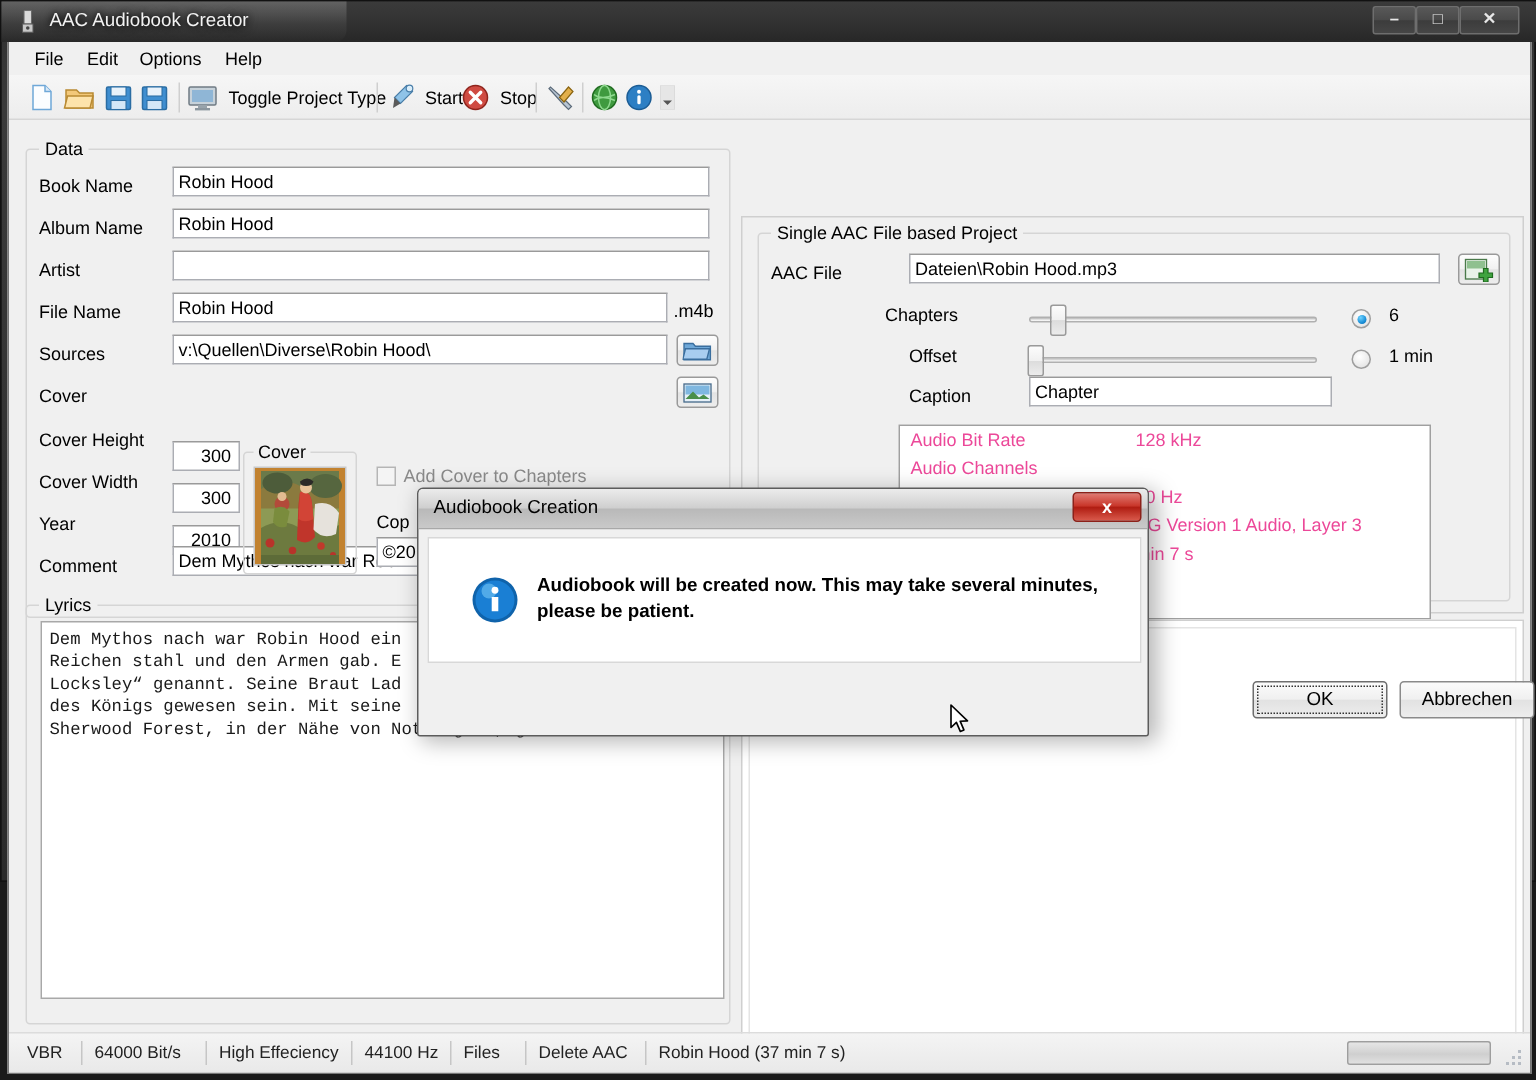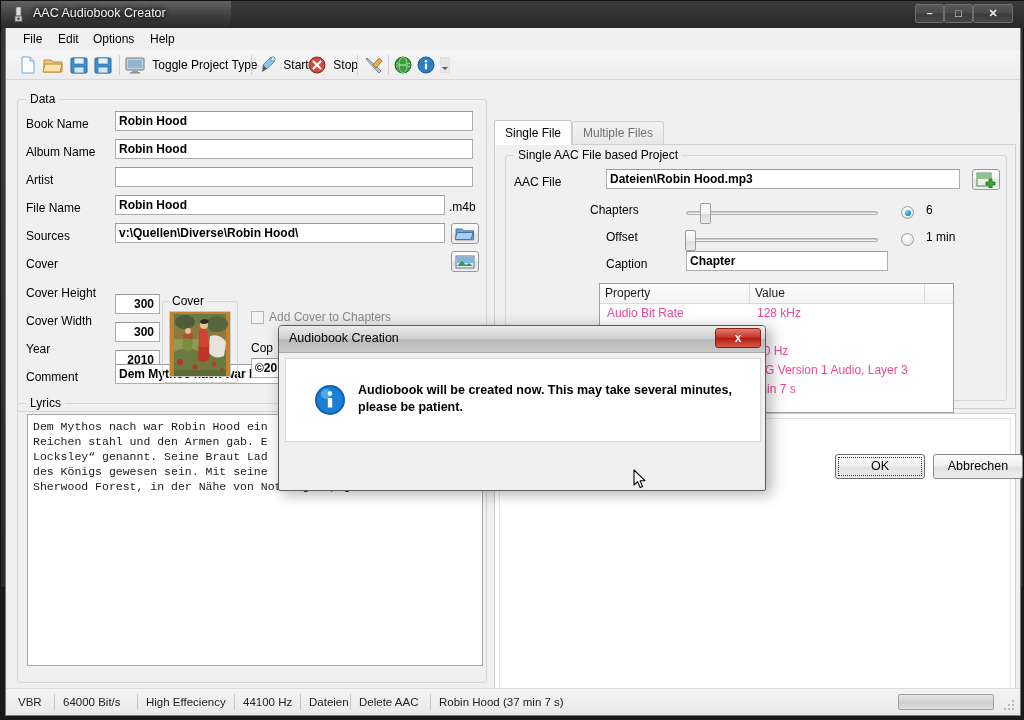--- a/index.html
+++ b/index.html
@@ -144,21 +144,20 @@
     border-top-color: #9a9a9a;
     box-sizing: border-box;
     font-family: "Liberation Sans", sans-serif;
     font-size: 12px;
     color: #000;
     padding: 0 3px;
     line-height: 18px;
     height: 20px;
     overflow: hidden;
     white-space: nowrap;
-    font-weight: bold;
   }
   .finput.num { text-align: right; padding-right: 5px; margin-top: 14px; }
   .suffix { position: absolute; font-size: 12px; }
 
   .smallbtn {
     position: absolute;
     width: 28px; height: 21px;
     background: linear-gradient(180deg,#fdfdfd 0%, #f1f1f1 48%, #e3e3e3 52%, #ededed 100%);
     border: 1px solid #9a9a9a;
     border-radius: 3px;
@@ -633,24 +632,20 @@
 
     <div class="groupbox" id="lyrics-group" style="left:11px; top:375px; width:468px; height:278px;">
       <div class="gb-title">Lyrics</div>
       <div id="lyrics-area">Dem Mythos nach war Robin Hood ein
 Reichen stahl und den Armen gab. E
 Locksley“ genannt. Seine Braut Lad
 des Königs gewesen sein. Mit seine
 Sherwood Forest, in der Nähe von Nottingham, gelebt haben.</div>
     </div>
 
-    <div id="tabstrip">
-      <div class="tab active" style="left:0px;">Single File</div>
-      <div class="tab inactive" style="left:78px;">Multiple Files</div>
-    </div>
 
     <div id="tabpage">
 
       <div class="groupbox" style="left:10px; top:10px; width:500px; height:244px;">
         <div class="gb-title">Single AAC File based Project</div>
 
         <div class="flabel" style="left:8px; top:18px;">AAC File</div>
         <div class="finput" style="left:100px; top:13px; width:354px;">Dateien\Robin Hood.mp3</div>
         <div class="smallbtn" style="left:466px; top:13px;">
           <svg width="20" height="16" viewBox="0 0 20 16" style="margin:2px 0 0 3px">
@@ -671,25 +666,20 @@
         <div class="slider-thumb" style="left:179px; top:74px;"></div>
         <div class="radio" style="left:395px; top:77px;"></div>
         <div class="flabel" style="left:420px; top:73px;">1 min</div>
 
         <div class="flabel" style="left:100px; top:100px;">Caption</div>
         <div class="finput" style="left:180px; top:95px; width:202px;">Chapter</div>
       </div>
     </div>
 
     <div id="proptable">
-      <div class="thead">
-        <div class="th" style="left:0;   width:150px;">Property</div>
-        <div class="th" style="left:150px; width:175px;">Value</div>
-        <div class="th" style="left:325px; width:30px; border-right:none;"></div>
-      </div>
 
       <div class="trow">
         <div class="tcell" style="left:7px;">Audio Bit Rate</div>
         <div class="tcell" style="left:157px;">128 kHz</div>
       </div>
       <div class="trow">
         <div class="tcell" style="left:7px;">Audio Channels</div>
         <div class="tcell" style="left:157px;"></div>
       </div>
       <div class="trow">
@@ -712,21 +702,21 @@
 
     <div id="statusbar">
       <div class="sb-cell" style="left:12px;">VBR</div>
       <div class="sb-sep" style="left:48px;"></div>
       <div class="sb-cell" style="left:57px;">64000 Bit/s</div>
       <div class="sb-sep" style="left:131px;"></div>
       <div class="sb-cell" style="left:140px;">High Effeciency</div>
       <div class="sb-sep" style="left:228px;"></div>
       <div class="sb-cell" style="left:237px;">44100 Hz</div>
       <div class="sb-sep" style="left:294px;"></div>
-      <div class="sb-cell" style="left:303px;">Dateien</div>
+      <div class="sb-cell" style="left:303px;">Files</div>
       <div class="sb-sep" style="left:344px;"></div>
       <div class="sb-cell" style="left:353px;">Delete AAC</div>
       <div class="sb-sep" style="left:424px;"></div>
       <div class="sb-cell" style="left:433px;">Robin Hood  (37 min 7 s)</div>
 
       <div class="sb-cell" style="right:126px;margin-top:48px;">Version 3.0</div>
       <div id="sb-progress"></div>
       <svg id="grip" viewBox="0 0 14 14">
         <g fill="#b6bcc4">
           <rect x="10" y="10" width="2" height="2"></rect>

